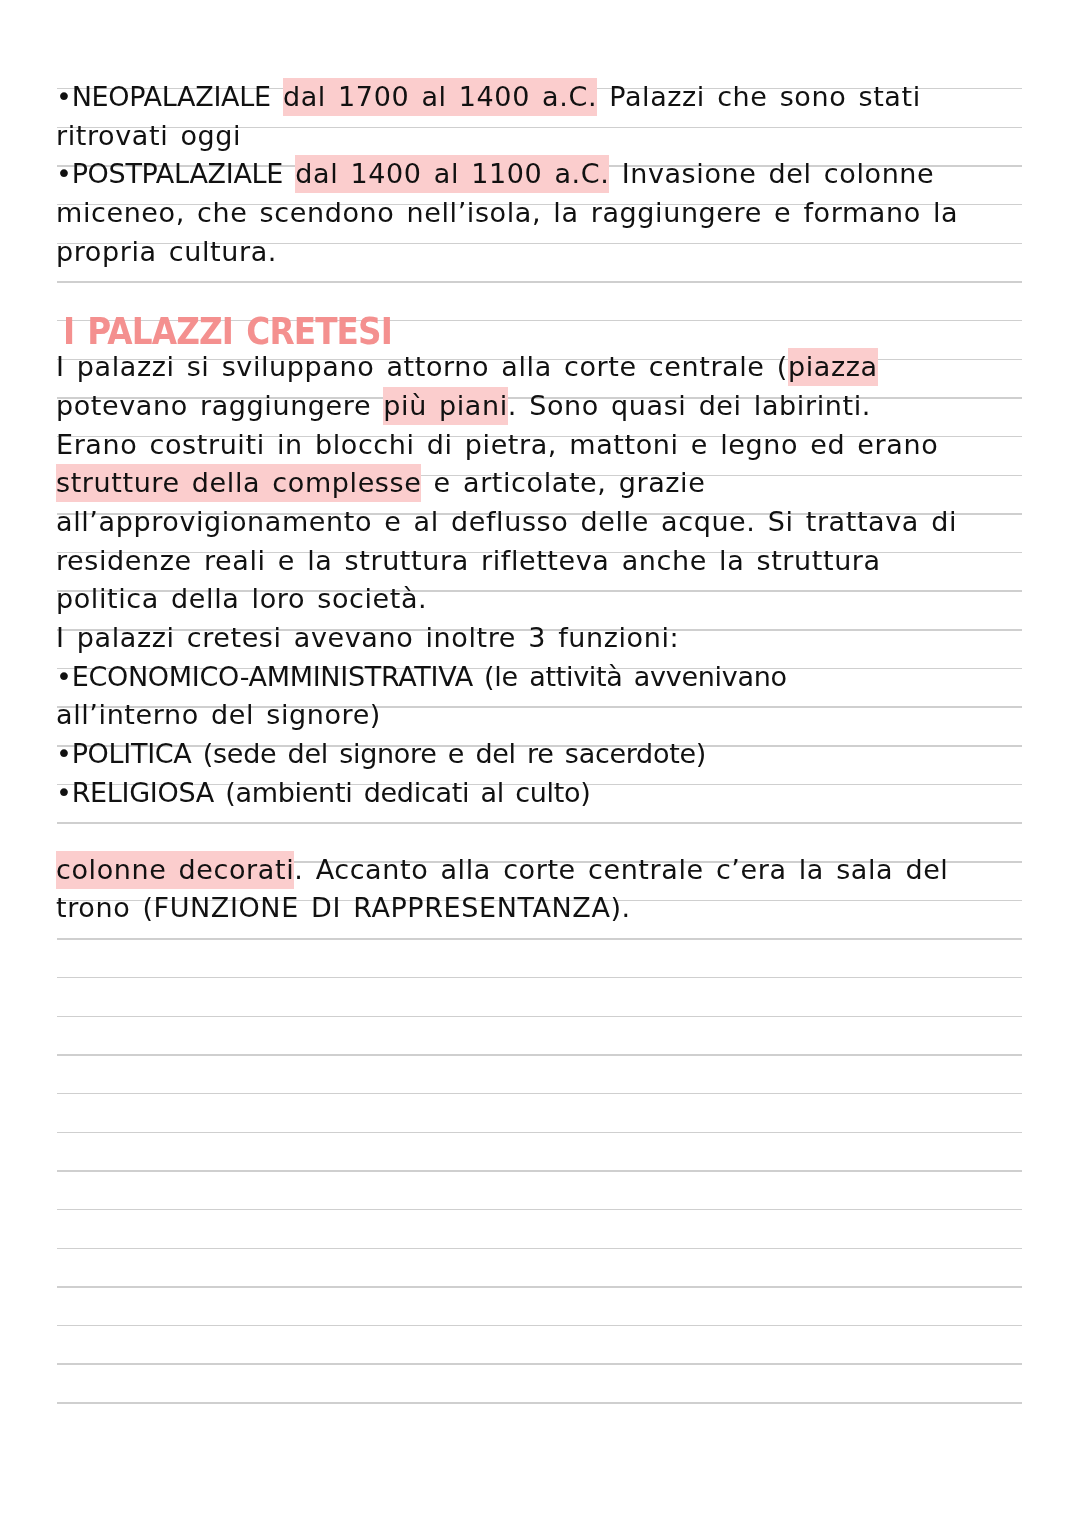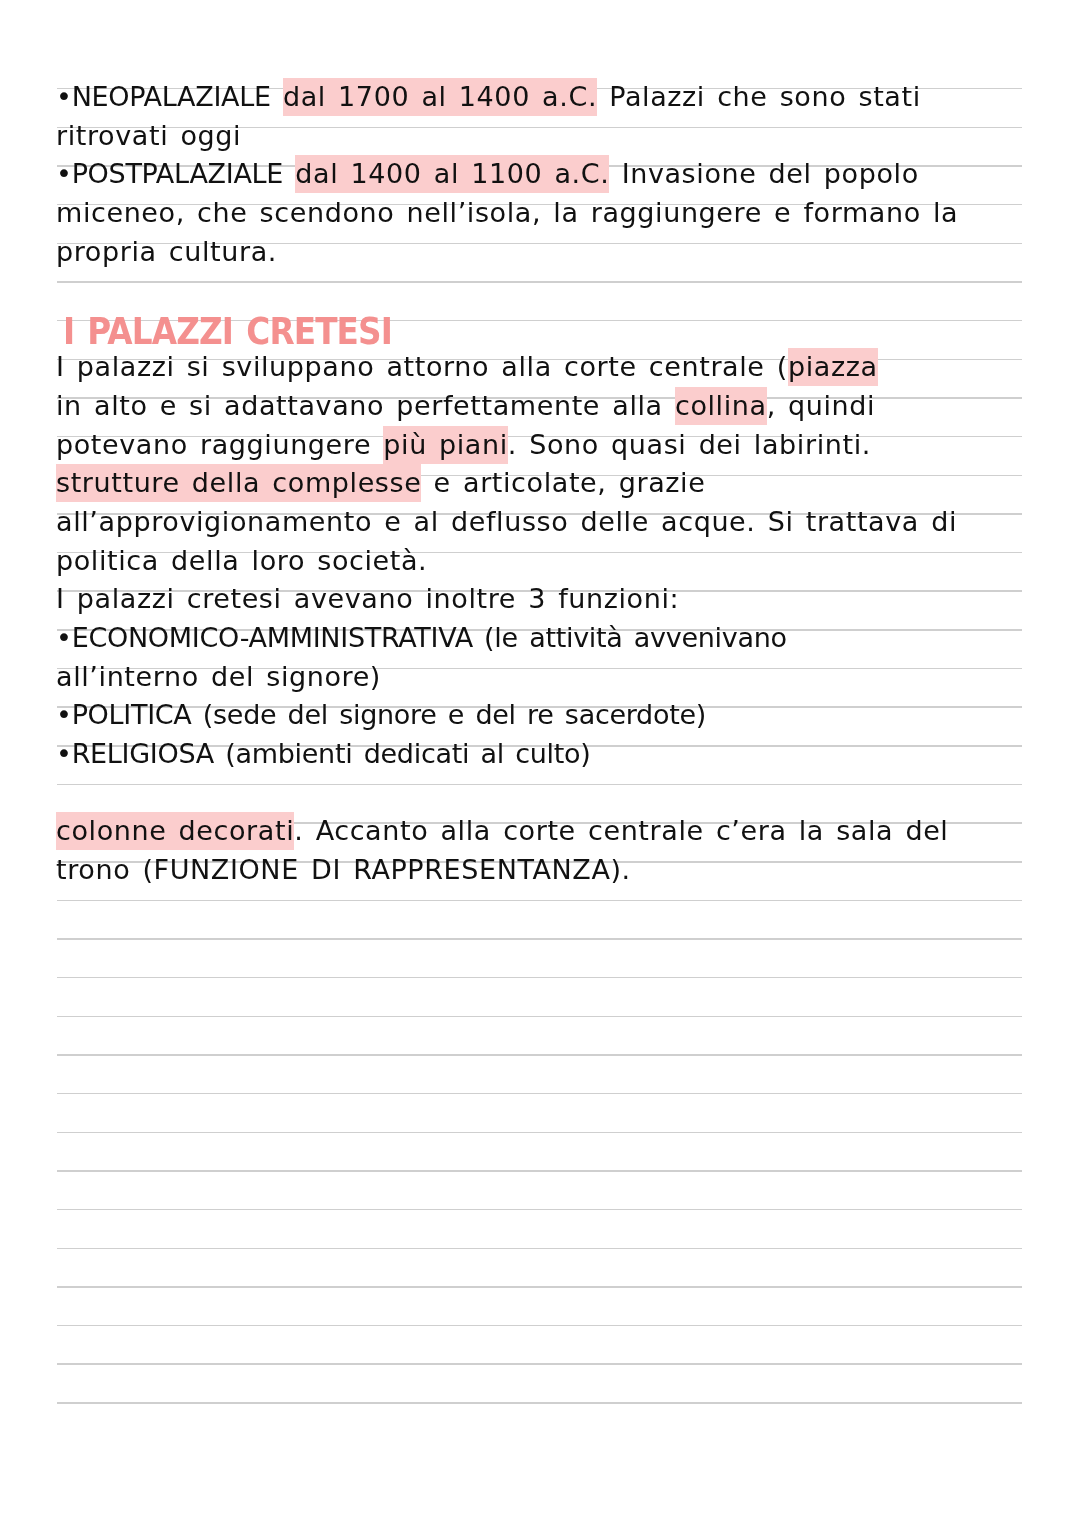--- a/index.html
+++ b/index.html
@@ -51,51 +51,50 @@
       <span class="bullet-cap">•NEOPALAZIALE</span>
       <span class="hl">dal 1700 al 1400 a.C.</span>
       <span>Palazzi che sono stati</span>
     </div>
 
     <div class="line">ritrovati oggi</div>
 
     <div class="line">
       <span class="bullet-cap">•POSTPALAZIALE</span>
       <span class="hl">dal 1400 al 1100 a.C.</span>
-      <span>Invasione del popolo</span>
+      <span>Invasione del colonne</span>
     </div>
 
     <div class="line">miceneo, che scendono nell’isola, la raggiungere e formano la</div>
 
     <div class="line">propria cultura.</div>
 
     <div class="line"></div>
 
     <div class="line heading">I PALAZZI CRETESI</div>
 
     <div class="line">
       <span>I palazzi si sviluppano attorno alla corte centrale (</span><span class="hl">piazza </span>
     </div>
 
 
-    <div class="line">
-      <span>in alto e si adattavano perfettamente alla </span><span class="hl">collina</span><span>, quindi</span>
-    </div>
 
     <div class="line">
       <span>potevano raggiungere </span><span class="hl">più piani</span><span>. Sono quasi dei labirinti.</span>
     </div>
 
+    <div class="line">Erano costruiti in blocchi di pietra, mattoni e legno ed erano</div>
 
     <div class="line">
       <span class="hl">strutture della complesse</span><span> e articolate, grazie</span>
     </div>
 
     <div class="line">all’approvigionamento e al deflusso delle acque. Si trattava di</div>
 
+    <div class="line">residenze reali e la struttura rifletteva anche la struttura</div>
 
     <div class="line">politica della loro società.</div>
 
     <div class="line">I palazzi cretesi avevano inoltre 3 funzioni:</div>
 
     <div class="line bullet-cap">•ECONOMICO-AMMINISTRATIVA (le attività avvenivano</div>
 
     <div class="line">all’interno del signore)</div>
 
     <div class="line bullet-cap">•POLITICA (sede del signore e del re sacerdote)</div>

